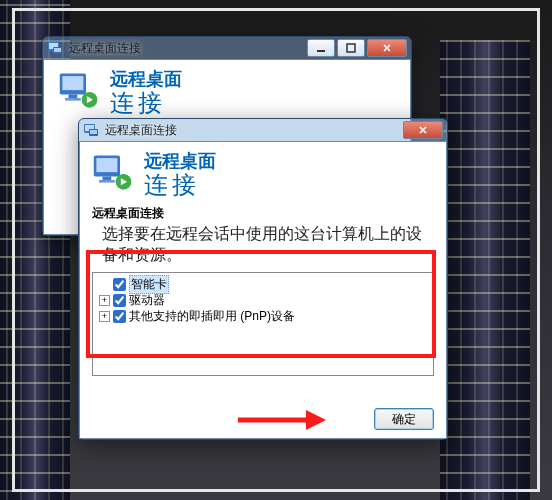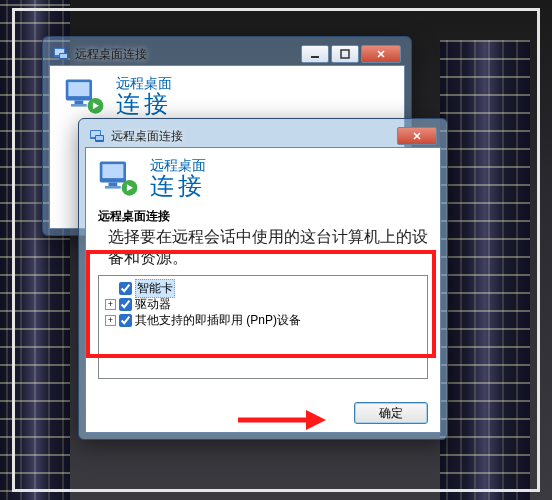--- a/index.html
+++ b/index.html
@@ -31,21 +31,20 @@
   border: 3px solid #e5e5e5; background: transparent;
 }
 
 
 .win {
   position: absolute;
   border: 1px solid #2a4a70;
   border-radius: 6px;
   box-shadow: 0 6px 24px rgba(0,0,0,0.45);
   background: rgba(130,170,210,0.45);
-  padding: 6px;
 }
 .win1 { left: 42px; top: 36px; width: 370px; height: 200px; }
 .win-titlebar {
   display: flex; align-items: center;
   height: 22px;
   padding: 0 4px;
   color: #000;
   font-size: 12px;
 }
 .win-title-icon {
@@ -63,21 +62,21 @@
 }
 .win-btn.close { background: linear-gradient(#e98a7a,#c94b36); color: #fff; width: 40px; }
 .win-client {
   background: #fff;
   border: 1px solid #6a88aa;
   height: calc(100% - 22px);
   padding: 10px 14px;
 }
 .app-header { display: flex; align-items: flex-start; gap: 10px; }
 .app-icon { width: 42px; height: 42px; }
-.app-heading-big { color: #0066b3; font-size: 14px; font-weight: 400; line-height: 1.1; }
+.app-heading-big { color: #0066b3; font-size: 18px; font-weight: 700; line-height: 1.1; }
 .app-heading-sub { color: #0066b3; font-size: 24px; font-weight: 400; letter-spacing: 4px; line-height: 1.05; }
 
 
 .win2 { left: 78px; top: 118px; width: 370px; height: 322px; background: rgba(150,185,220,0.55); }
 .win2 .win-client { padding: 10px 12px 8px 12px; display: flex; flex-direction: column; }
 .section-label { font-size: 12px; color: #000; margin-top: 8px; font-weight: 700; }
 .section-desc { font-size: 16px; color: #222; margin: 2px 0 6px 10px; }
 .tree-box {
   border: 1px solid #828790;
   background: #fff;
@@ -97,21 +96,21 @@
   pointer-events: none;
 }
 .dlg-buttons {
   margin-top: auto;
   display: flex;
   justify-content: flex-end;
   gap: 10px;
   padding-top: 8px;
 }
 .push-btn {
-  width: 74px; height: 22px;
+  width: 60px; height: 22px;
   background: linear-gradient(#f8f8f8,#e3e3e3);
   border: 1px solid #8a8f98;
   border-radius: 3px;
   font-size: 12px;
   color: #000;
 }
 .push-btn.default { border: 1px solid #3c7fb1; box-shadow: 0 0 0 1px #a7d1f0 inset; }
 
 
 .arrow {

